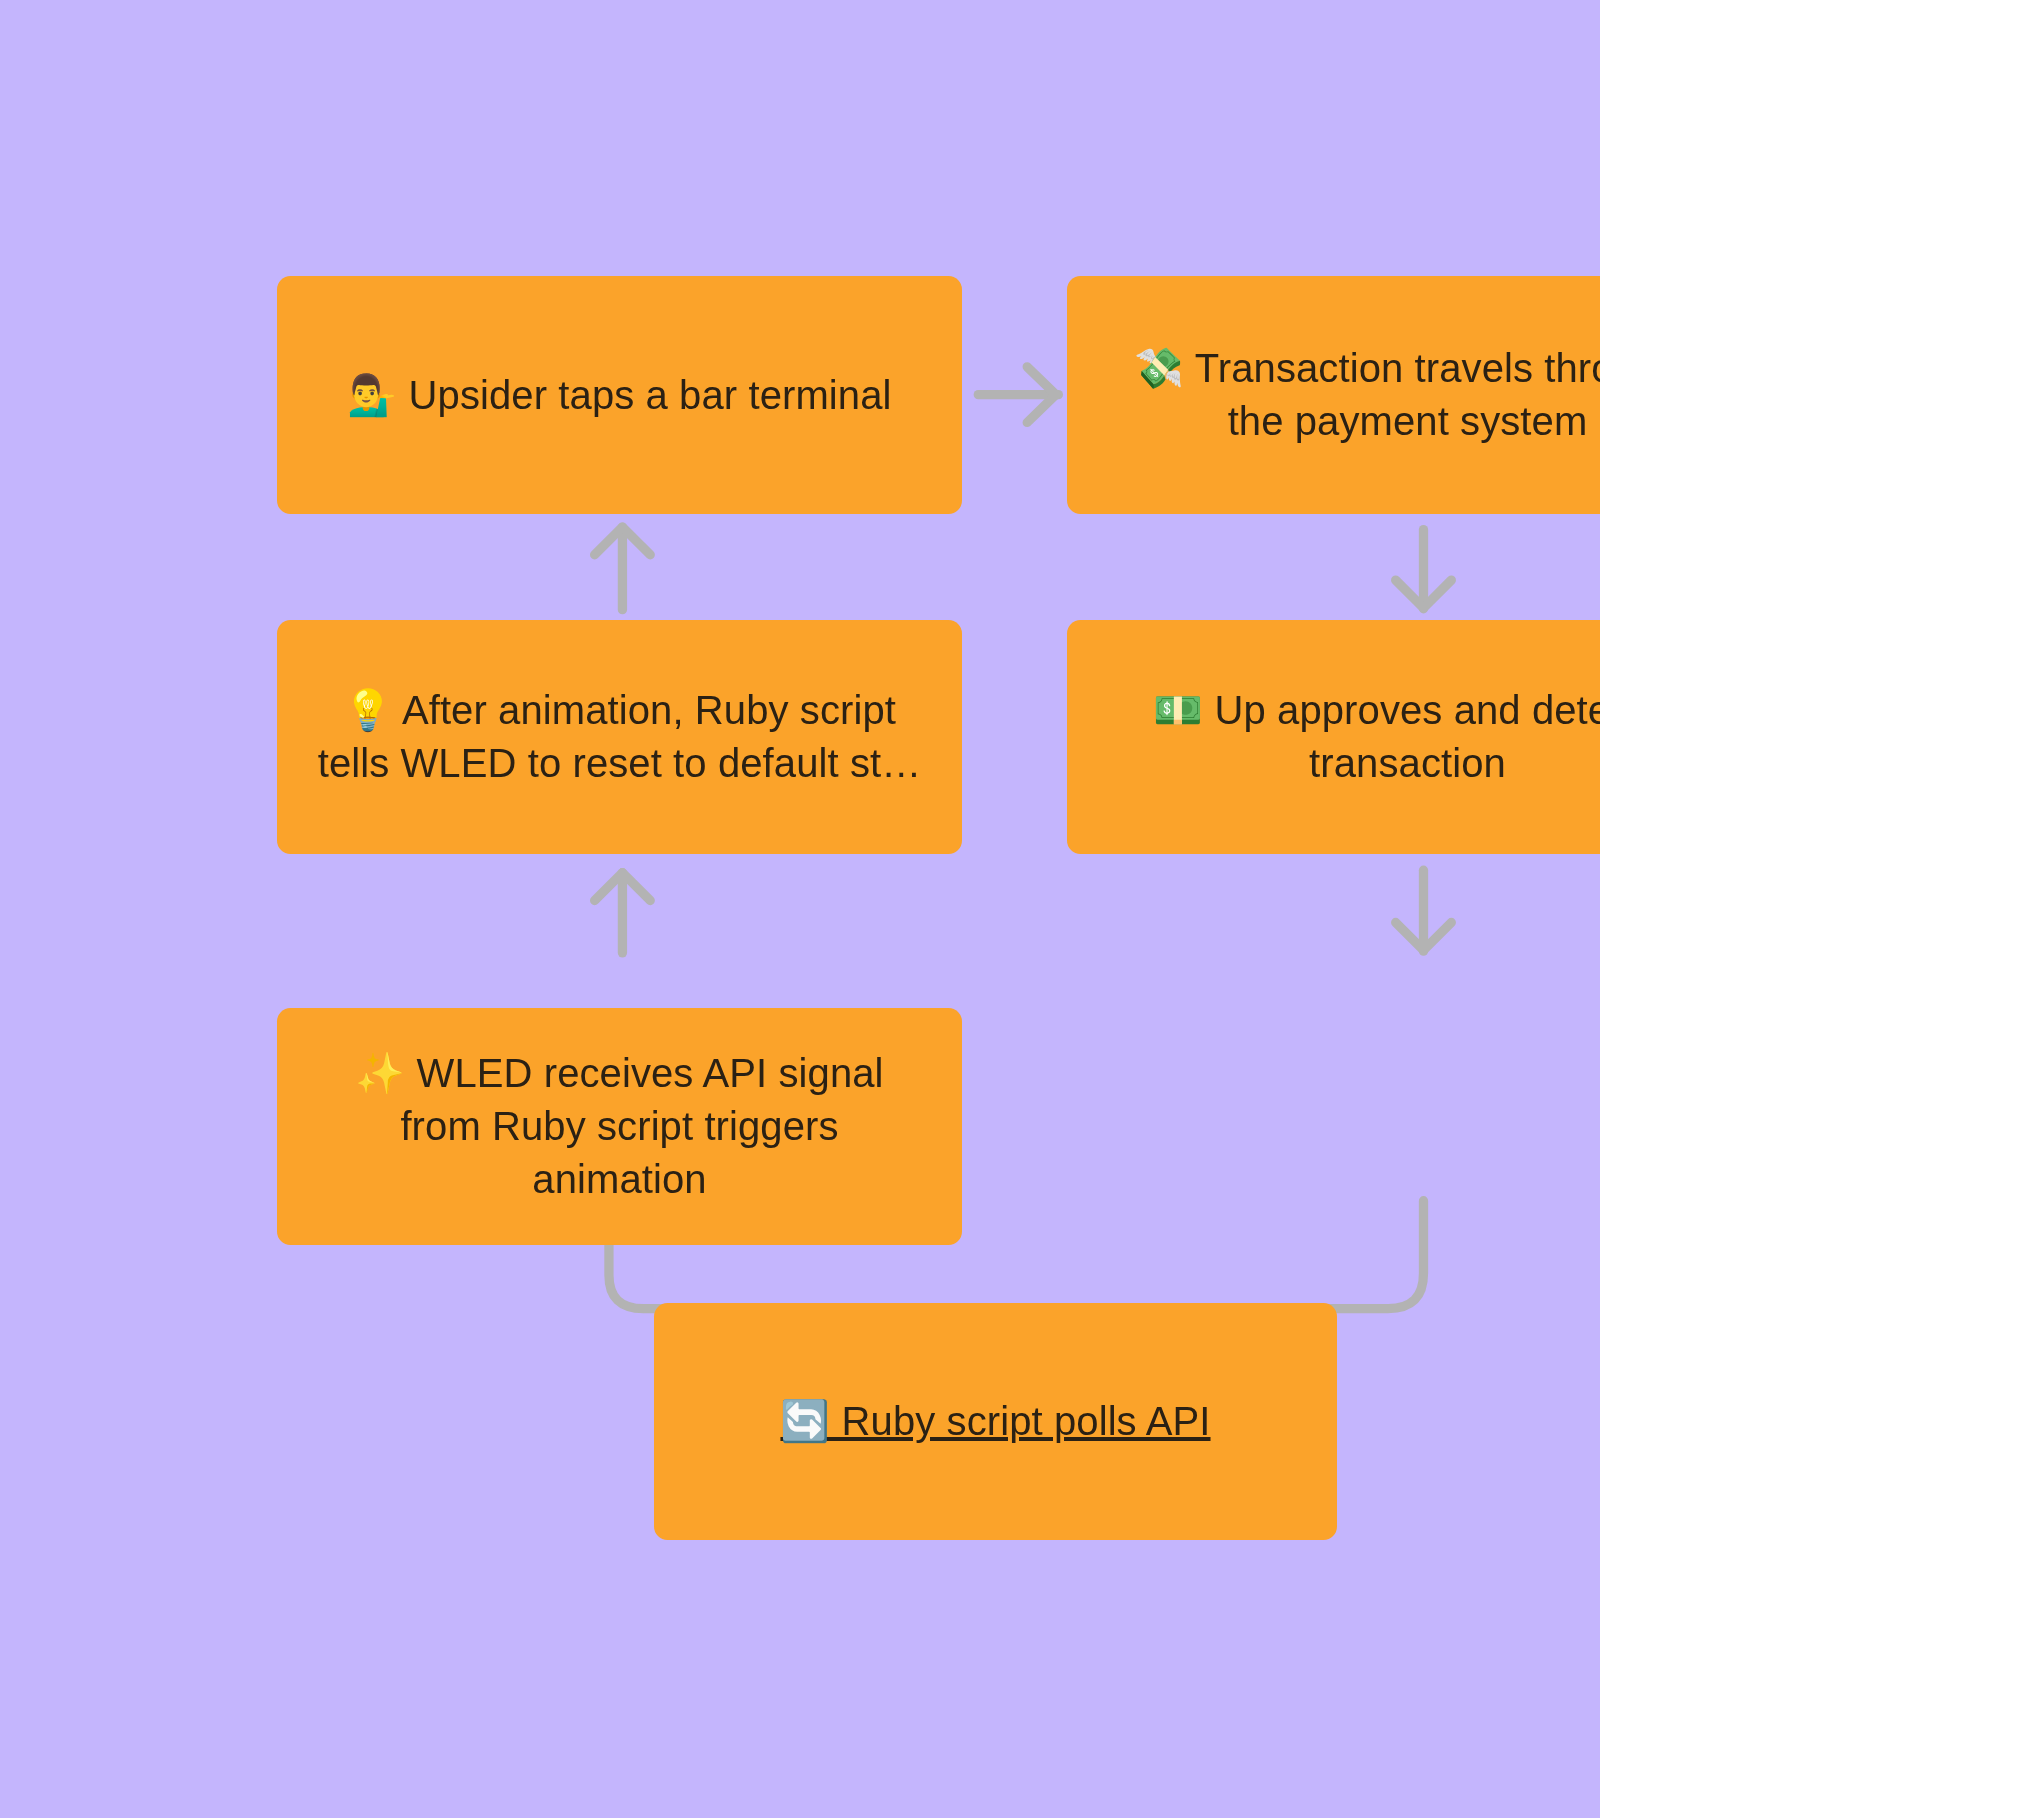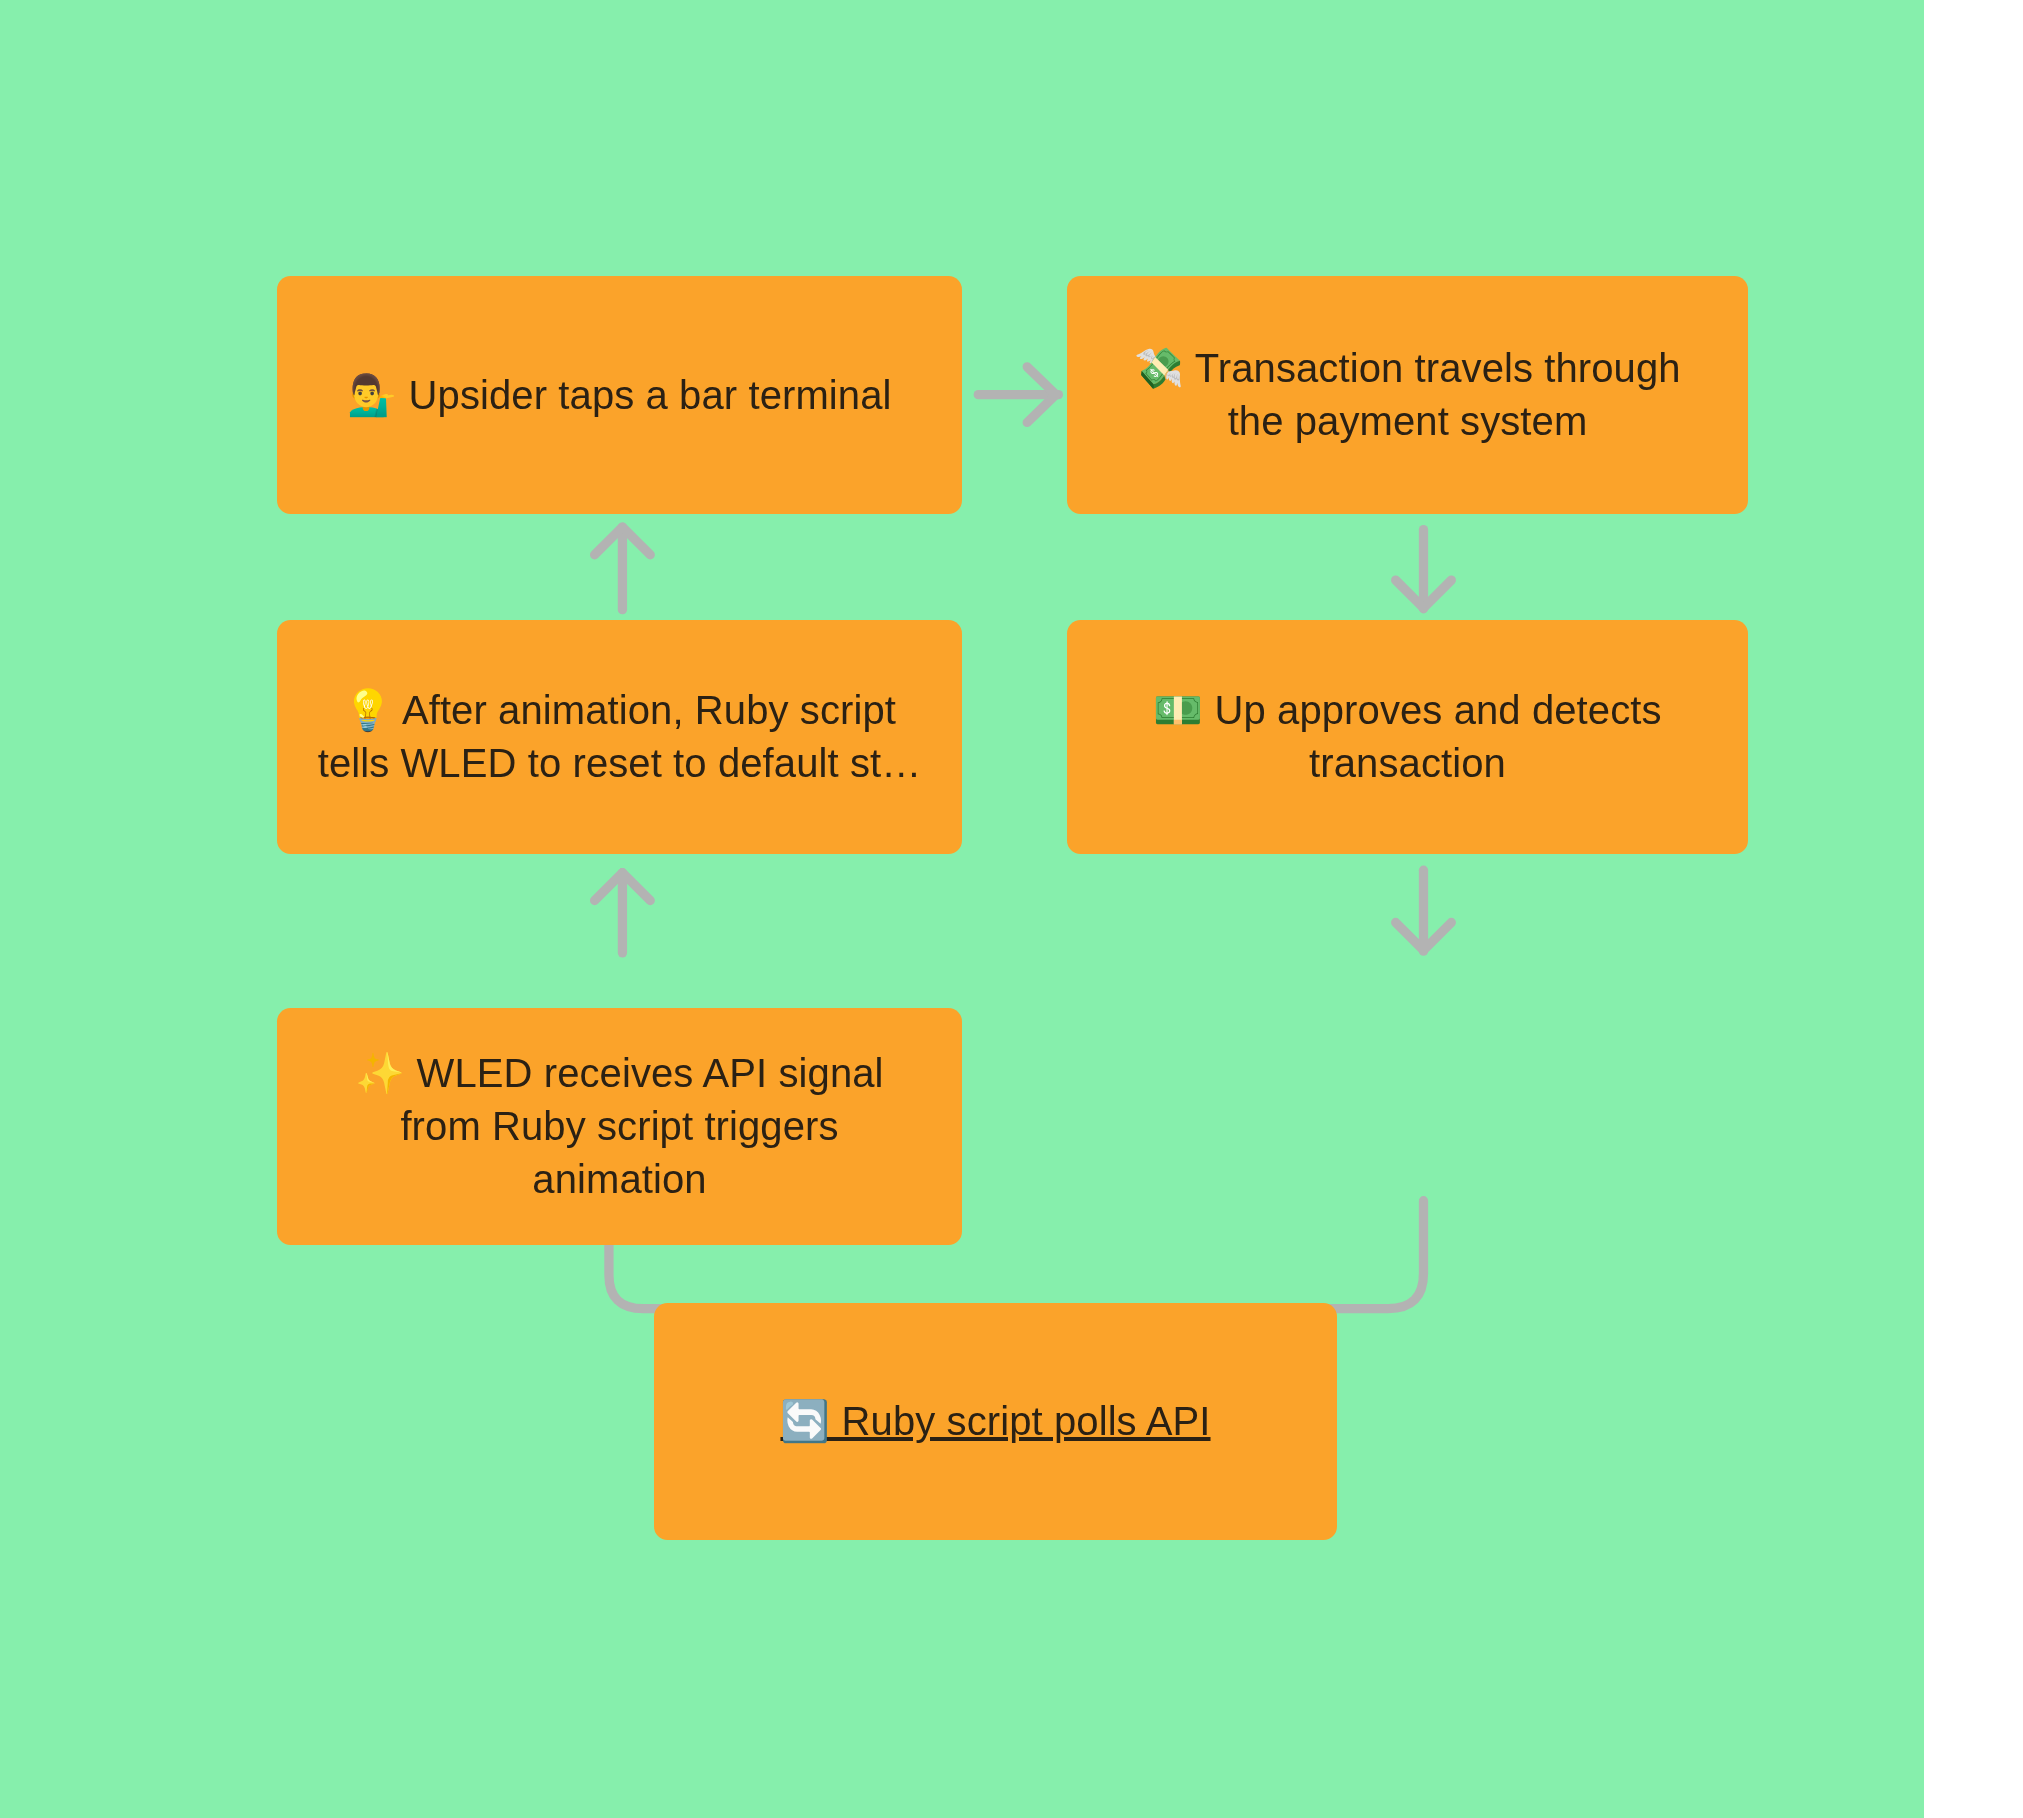--- a/index.html
+++ b/index.html
@@ -5,23 +5,23 @@
   html, body {
     margin: 0;
     padding: 0;
     background: #ffffff;
   }
   body {
     font-family: "Liberation Sans", "DejaVu Sans", sans-serif;
   }
   #canvas {
     position: relative;
-    width: 1924px;
+    width: 1600px;
     height: 1818px;
-    background: #86efac;
+    background: #c4b5fd;
     overflow: hidden;
   }
   #edge-layer {
     position: absolute;
     left: 0;
     top: 0;
     width: 2024px;
     height: 1818px;
     pointer-events: none;
   }

